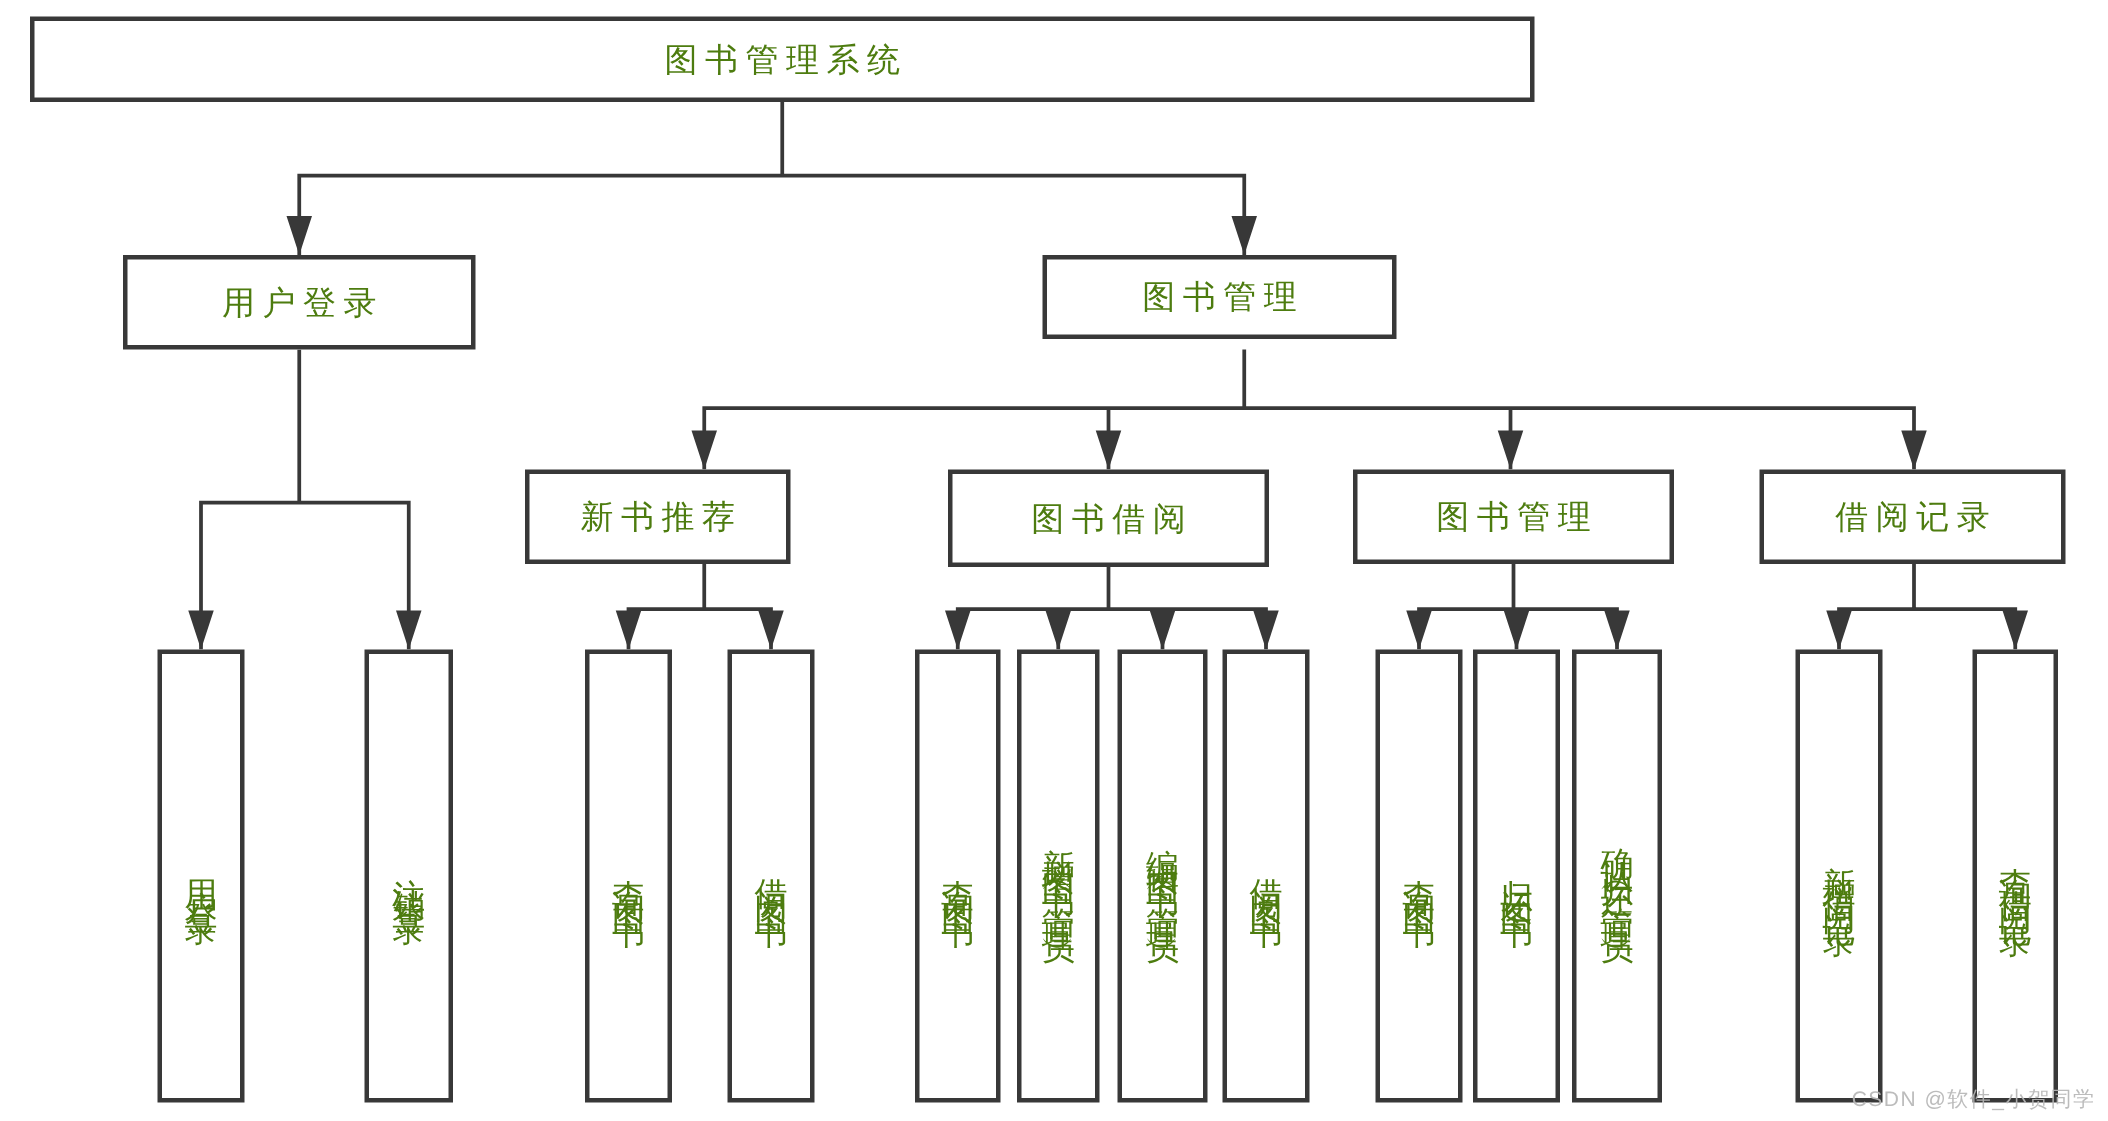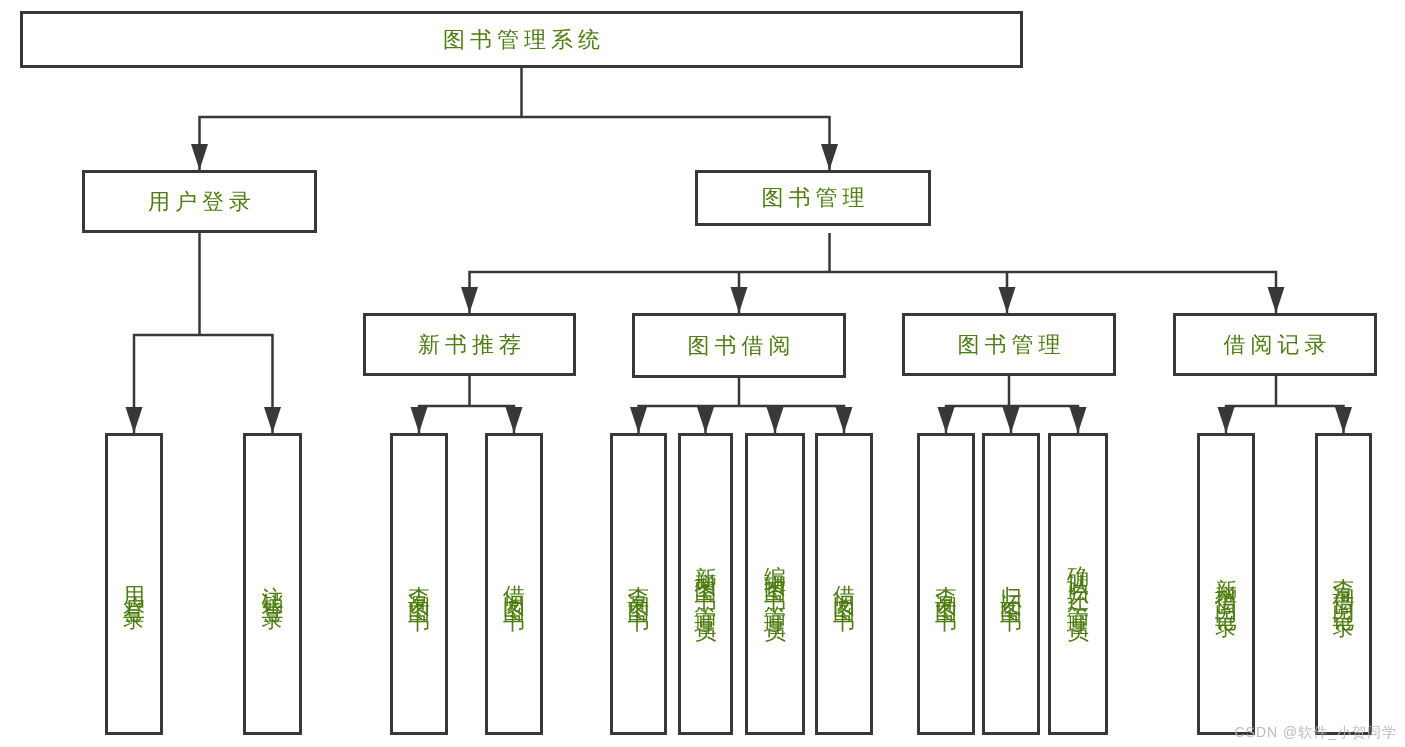--- a/index.html
+++ b/index.html
@@ -67,21 +67,21 @@
              M1069.5 407 L1086.5 407 L1078 433 Z
              M1217.5 407 L1234.5 407 L1226 433 Z
              M1335 407 L1352 407 L1343.5 433 Z"></path>
   </svg>
 
   <div class="box" style="left:20px;top:11px;width:1003px;height:57px">图书管理系统</div>
 
   <div class="box" style="left:82px;top:170px;width:235px;height:63px">用户登录</div>
   <div class="box" style="left:695px;top:170px;width:236px;height:56px">图书管理</div>
 
-  <div class="box" style="left:363px;top:313px;width:213px;height:63px">新书推荐</div>
+  <div class="box" style="left:350px;top:313px;width:177px;height:63px">新书推荐</div>
   <div class="box" style="left:632px;top:313px;width:214px;height:65px">图书借阅</div>
   <div class="box" style="left:902px;top:313px;width:214px;height:63px">图书管理</div>
   <div class="box" style="left:1173px;top:313px;width:204px;height:63px">借阅记录</div>
 
   <div class="box vbox" style="left:105px;top:433px;width:58px;height:302px">用户登录</div>
   <div class="box vbox" style="left:243px;top:433px;width:59px;height:302px">注销登录</div>
 
   <div class="box vbox" style="left:390px;top:433px;width:58px;height:302px">查询图书</div>
   <div class="box vbox" style="left:485px;top:433px;width:58px;height:302px">借阅图书</div>
 

